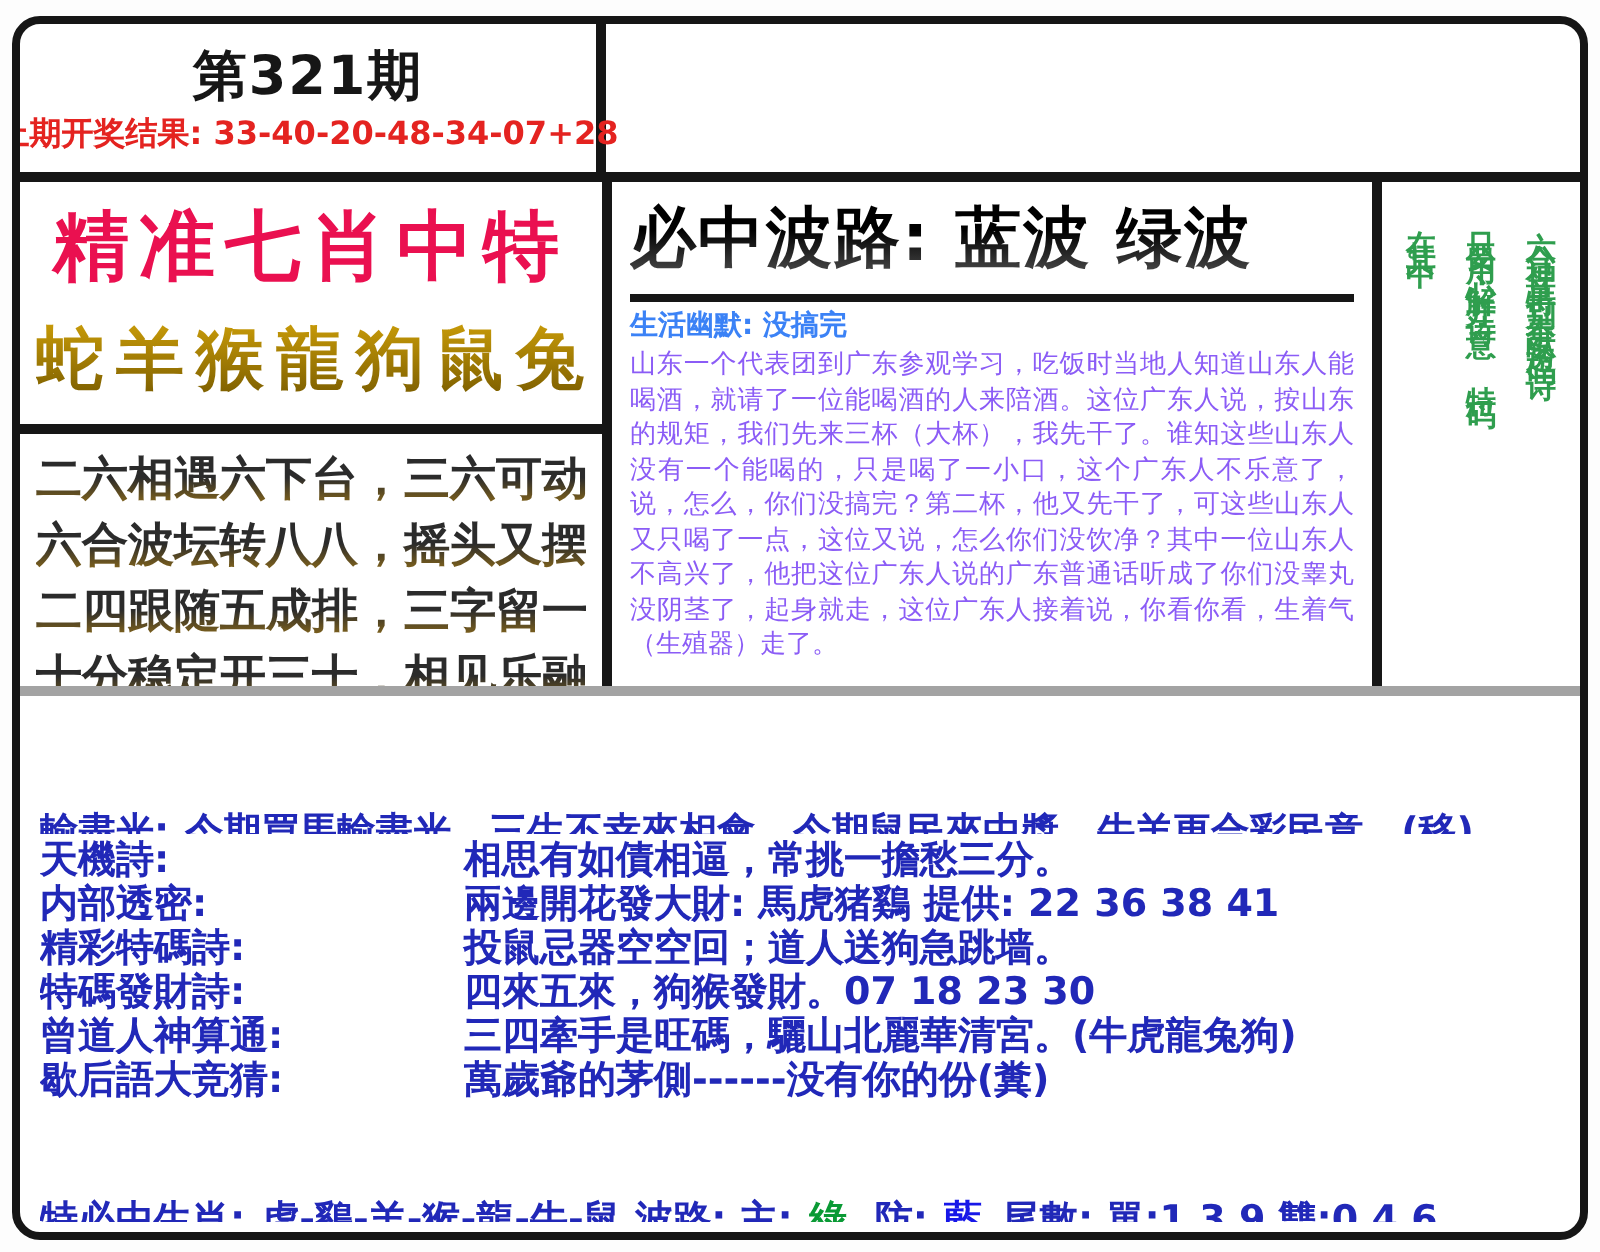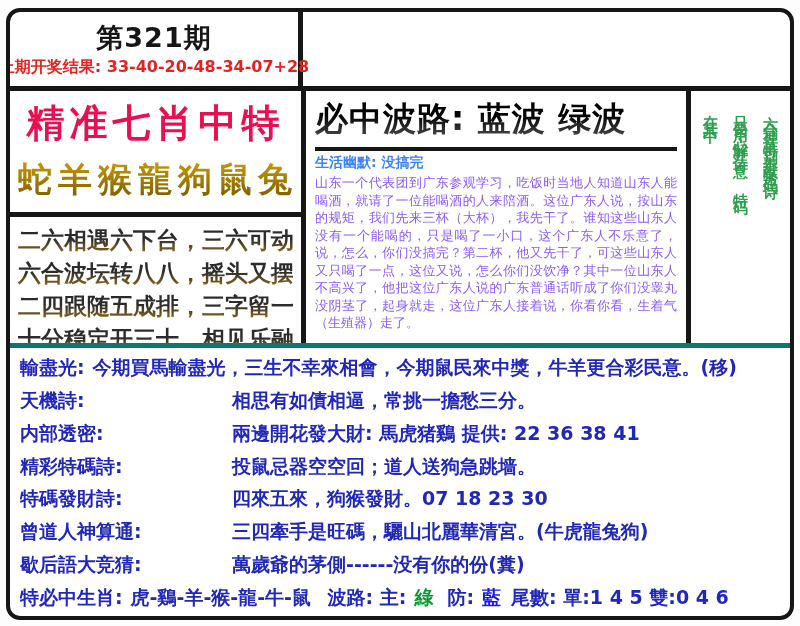--- a/index.html
+++ b/index.html
@@ -16,21 +16,21 @@
   .hdr-right{flex:1;display:flex;align-items:center;justify-content:center;overflow:hidden;}
   .masthead{font-size:56px;font-weight:800;letter-spacing:3px;white-space:nowrap;line-height:1;}
   .tchar{-webkit-background-clip:text;background-clip:text;color:transparent;}
   .tchar:nth-child(5n+1){background-image:linear-gradient(155deg,#b3125e 10%,#5e2db1 45%,#1089c0 80%);}
   .tchar:nth-child(5n+2){background-image:linear-gradient(205deg,#2e8d32 5%,#7a1b9a 50%,#0a6a5c 90%);}
   .tchar:nth-child(5n+3){background-image:linear-gradient(125deg,#0a897b 5%,#43a047 40%,#7b1fa2 85%);}
   .tchar:nth-child(5n+4){background-image:linear-gradient(165deg,#6a1b9a 10%,#2e7d32 55%,#2835a3 90%);}
   .tchar:nth-child(5n+5){background-image:linear-gradient(195deg,#388e3c 5%,#1565c0 50%,#7b1fa2 95%);}
 
   
-  .mid{display:flex;height:252px;border-bottom:5px solid #0f766e;flex:none;}
+  .mid{display:flex;height:252px;border-bottom:5px solid #a3a3a3;flex:none;}
   .m-left{width:296px;flex:none;border-right:5px solid #161616;padding:4px 8px;box-sizing:border-box;overflow:hidden;}
   .headline{font-size:38px;font-weight:800;color:#ea1050;letter-spacing:5px;text-align:center;
     white-space:nowrap;margin-top:3px;}
   .zodiacs{font-size:34px;font-weight:800;letter-spacing:6px;text-align:center;white-space:nowrap;margin-top:8px;
     background-image:linear-gradient(180deg,#c79a08 10%,#7c5e00 90%);
     -webkit-background-clip:text;background-clip:text;color:transparent;
     text-shadow:0 0 0 rgba(0,0,0,0);}
   .l-divider{border-top:5px solid #161616;margin:9px -8px 7px -8px;}
   .poem{font-size:23px;font-weight:700;line-height:33px;white-space:nowrap;
     background-image:linear-gradient(180deg,#2b2b2b 45%,#9a7418 95%);
@@ -44,21 +44,21 @@
   .story{color:#8b5cf6;font-weight:400;font-size:13px;line-height:17.5px;text-align:justify;}
   .m-right{width:99px;flex:none;padding:12px 2px 4px 2px;display:flex;justify-content:center;box-sizing:border-box;}
   .vtext{writing-mode:vertical-rl;font-size:15px;font-weight:700;color:#2f9e4e;
     letter-spacing:7px;line-height:30px;height:228px;}
 
   
   .bot{flex:1;padding:7px 8px 5px 10px;display:flex;flex-direction:column;justify-content:space-between;overflow:hidden;}
   .row{display:block;white-space:nowrap;font-size:19px;font-weight:700;color:#2128b8;overflow:hidden;}
   .lbl{display:inline-block;}
   .row.gap .lbl{width:212px;}
-  .row.flow .lbl{margin-right:8px;}
+  .row.flow .lbl{margin-right:8px;margin-top:48px;}
   .seg-green{color:#0a9a35;margin:0 14px 0 8px;}
   .seg-blue{color:#1717e8;margin:0 10px 0 8px;}
 </style>
 </head>
 <body>
 
 <div class="sheet">
 
   <div class="hdr">
     <div class="hdr-left">
@@ -117,17 +117,17 @@
     </div>
     <div class="row gap">
       <span class="lbl">曾道人神算通:</span><span>三四牽手是旺碼，驪山北麗華清宮。(牛虎龍兔狗)</span>
     </div>
     <div class="row gap">
       <span class="lbl">歇后語大竞猜:</span><span>萬歲爺的茅側------没有你的份(糞)</span>
     </div>
 
     <div class="row flow">
       <span class="lbl">特必中生肖:</span><span>虎-鷄-羊-猴-龍-牛-鼠</span>
-      <span style="margin-left:10px;">波路: 主:</span><span class="seg-green">綠</span><span>防:</span><span class="seg-blue">藍</span><span>尾數: 單:1 4 5 雙:0 4 6</span>
+      <span style="">波路: 主:</span><span class="seg-green">綠</span><span>防:</span><span class="seg-blue">藍</span><span>尾數: 單:1 3 9 雙:0 4 6</span>
     </div>
 
   </div>
 </div>
 
 </body></html>

